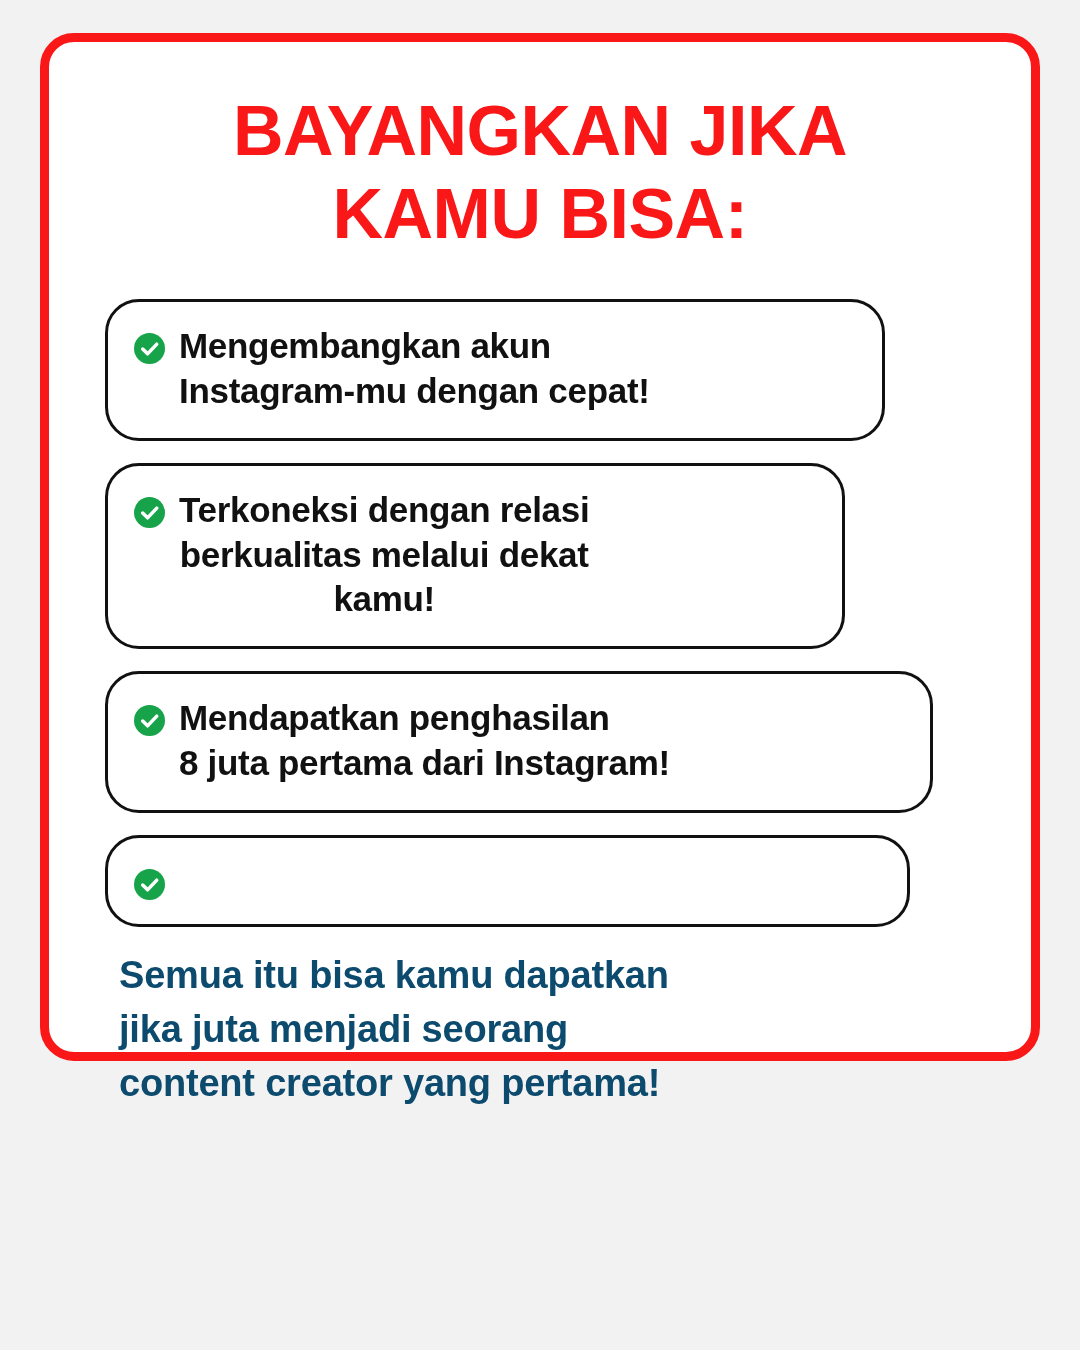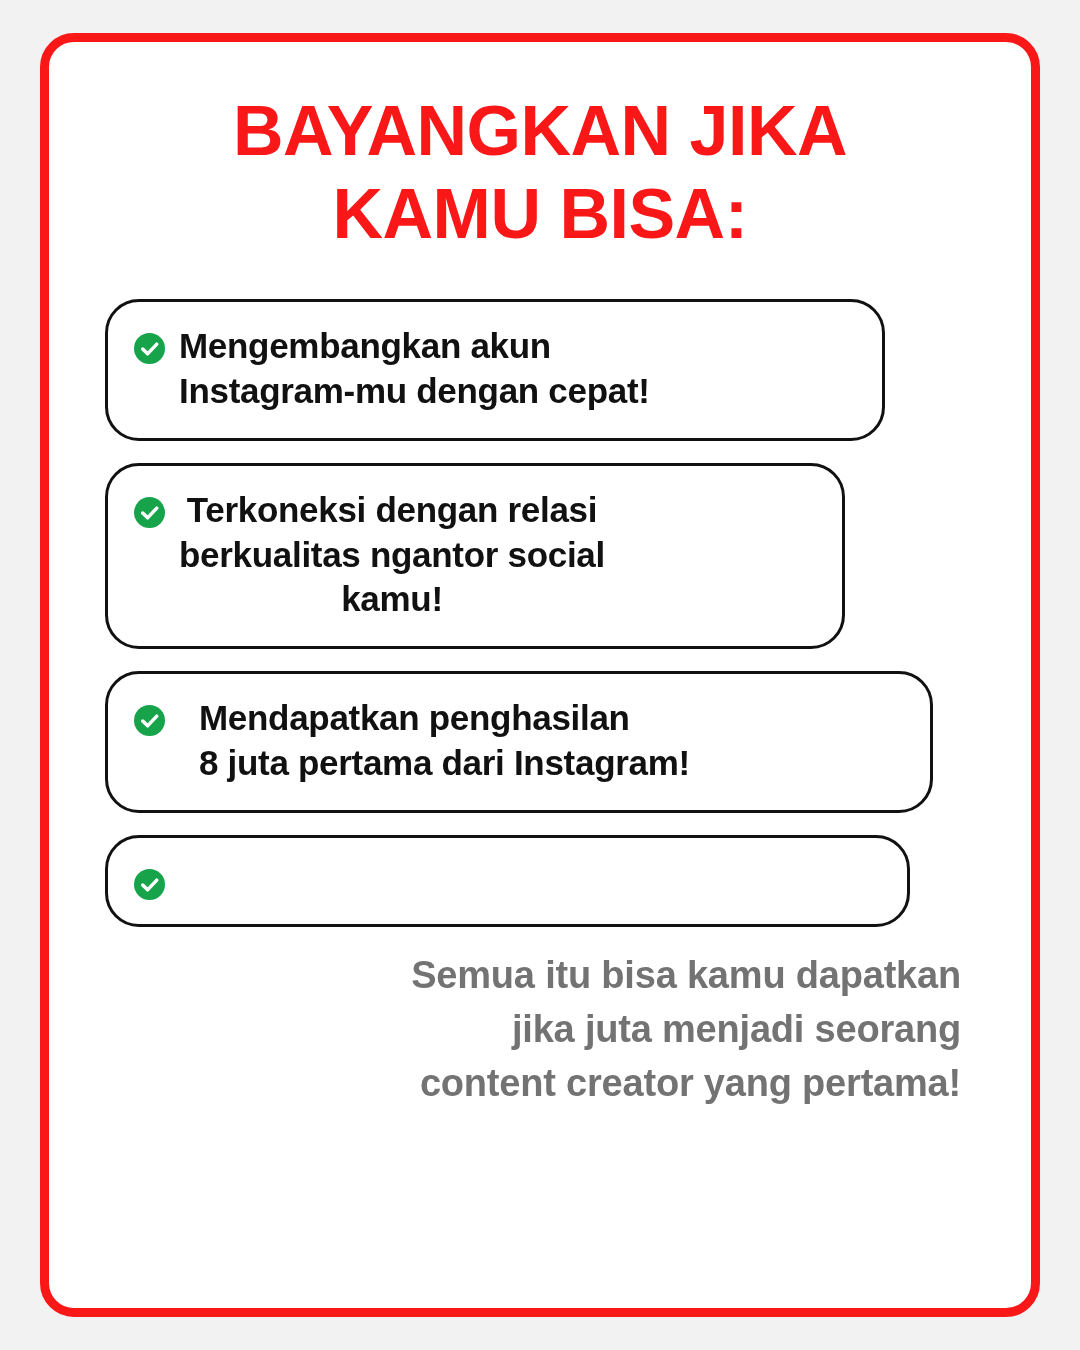--- a/index.html
+++ b/index.html
@@ -11,21 +11,21 @@
     height: 1350px;
     background: #f2f2f2;
     font-family: "Liberation Sans", sans-serif;
     overflow: hidden;
   }
   .poster {
     position: absolute;
     left: 40px;
     top: 33px;
     width: 1000px;
-    height: 1284px;
+    height: 1028px;
     background: #ffffff;
     border: 9px solid #fa1717;
     border-radius: 34px;
     box-sizing: border-box;
   }
   .headline {
     margin: 48px 50px 0 50px;
     text-align: center;
     color: #fa1717;
     font-weight: 900;
@@ -46,21 +46,21 @@
     border-radius: 34px;
     box-sizing: border-box;
     padding: 22px 30px 24px 26px;
     margin-bottom: 22px;
     display: flex;
     align-items: flex-start;
     background: #ffffff;
   }
   .card.w1 { width: 780px; margin-top: 44px; }
   .card.w2 { width: 740px; text-align: center; }
-  .card.w3 { width: 828px; gap: 20px; }
+  .card.w3 { width: 828px; }
   .card.w4 { width: 805px; }
 
   .check {
     flex: 0 0 auto;
     width: 31px;
     height: 31px;
     margin-top: 9px;
     margin-right: 14px;
   }
   .check svg { display: block; }
@@ -68,22 +68,22 @@
   .card-text {
     color: #111111;
     font-weight: 800;
     font-size: 35px;
     line-height: 1.28;
     letter-spacing: -0.3px;
   }
 
   .footer {
     margin: 10px 70px 0 70px;
-    text-align: right;
-    color: #737373;
+    text-align: left;
+    color: #0c4a6e;
     font-weight: 800;
     font-size: 38px;
     line-height: 1.42;
     letter-spacing: -0.2px;
   }
   .footer .line { display: block; }
 </style>
 </head>
 <body>
 
@@ -111,21 +111,21 @@
 
     <div class="card w2">
       <span class="check">
         <svg width="31" height="31" viewBox="0 0 32 32" aria-hidden="true">
           <circle cx="16" cy="16" r="16" fill="#16a34a"></circle>
           <path d="M9 16.5 L14 21.5 L23.5 11.5" fill="none" stroke="#ffffff" stroke-width="3.6" stroke-linecap="round" stroke-linejoin="round"></path>
         </svg>
       </span>
       <div class="card-text">
         <span>Terkoneksi dengan relasi</span><br>
-        <span>berkualitas ngantor social</span><br>
+        <span>berkualitas melalui dekat</span><br>
         <span>kamu!</span>
       </div>
     </div>
 
     <div class="card w3">
       <span class="check">
         <svg width="31" height="31" viewBox="0 0 32 32" aria-hidden="true">
           <circle cx="16" cy="16" r="16" fill="#16a34a"></circle>
           <path d="M9 16.5 L14 21.5 L23.5 11.5" fill="none" stroke="#ffffff" stroke-width="3.6" stroke-linecap="round" stroke-linejoin="round"></path>
         </svg>

